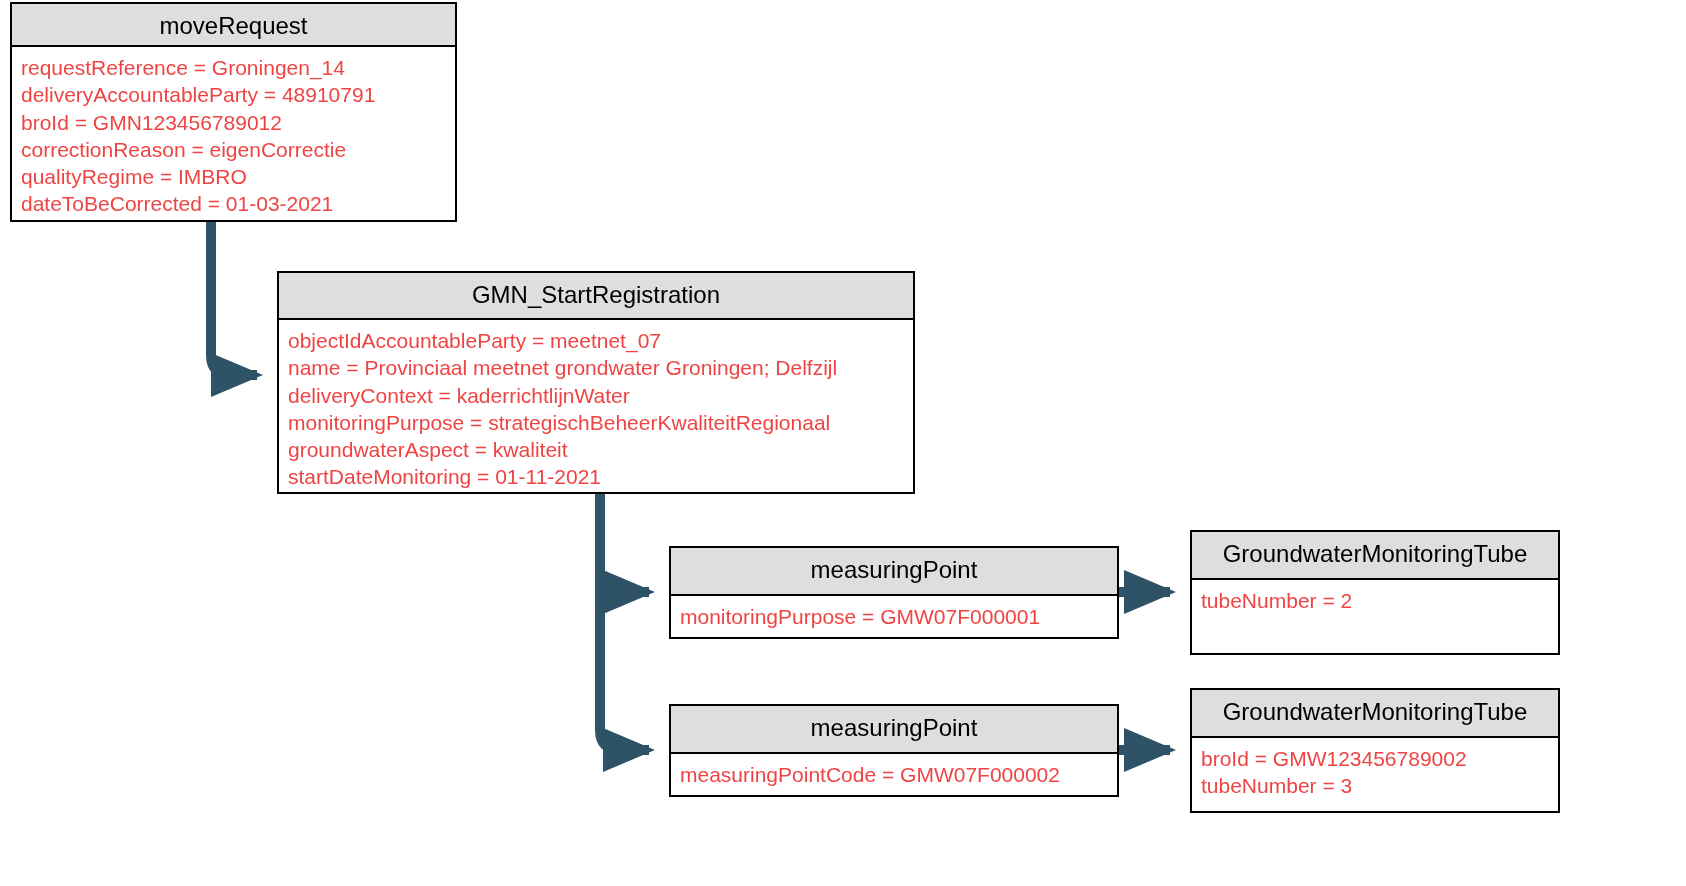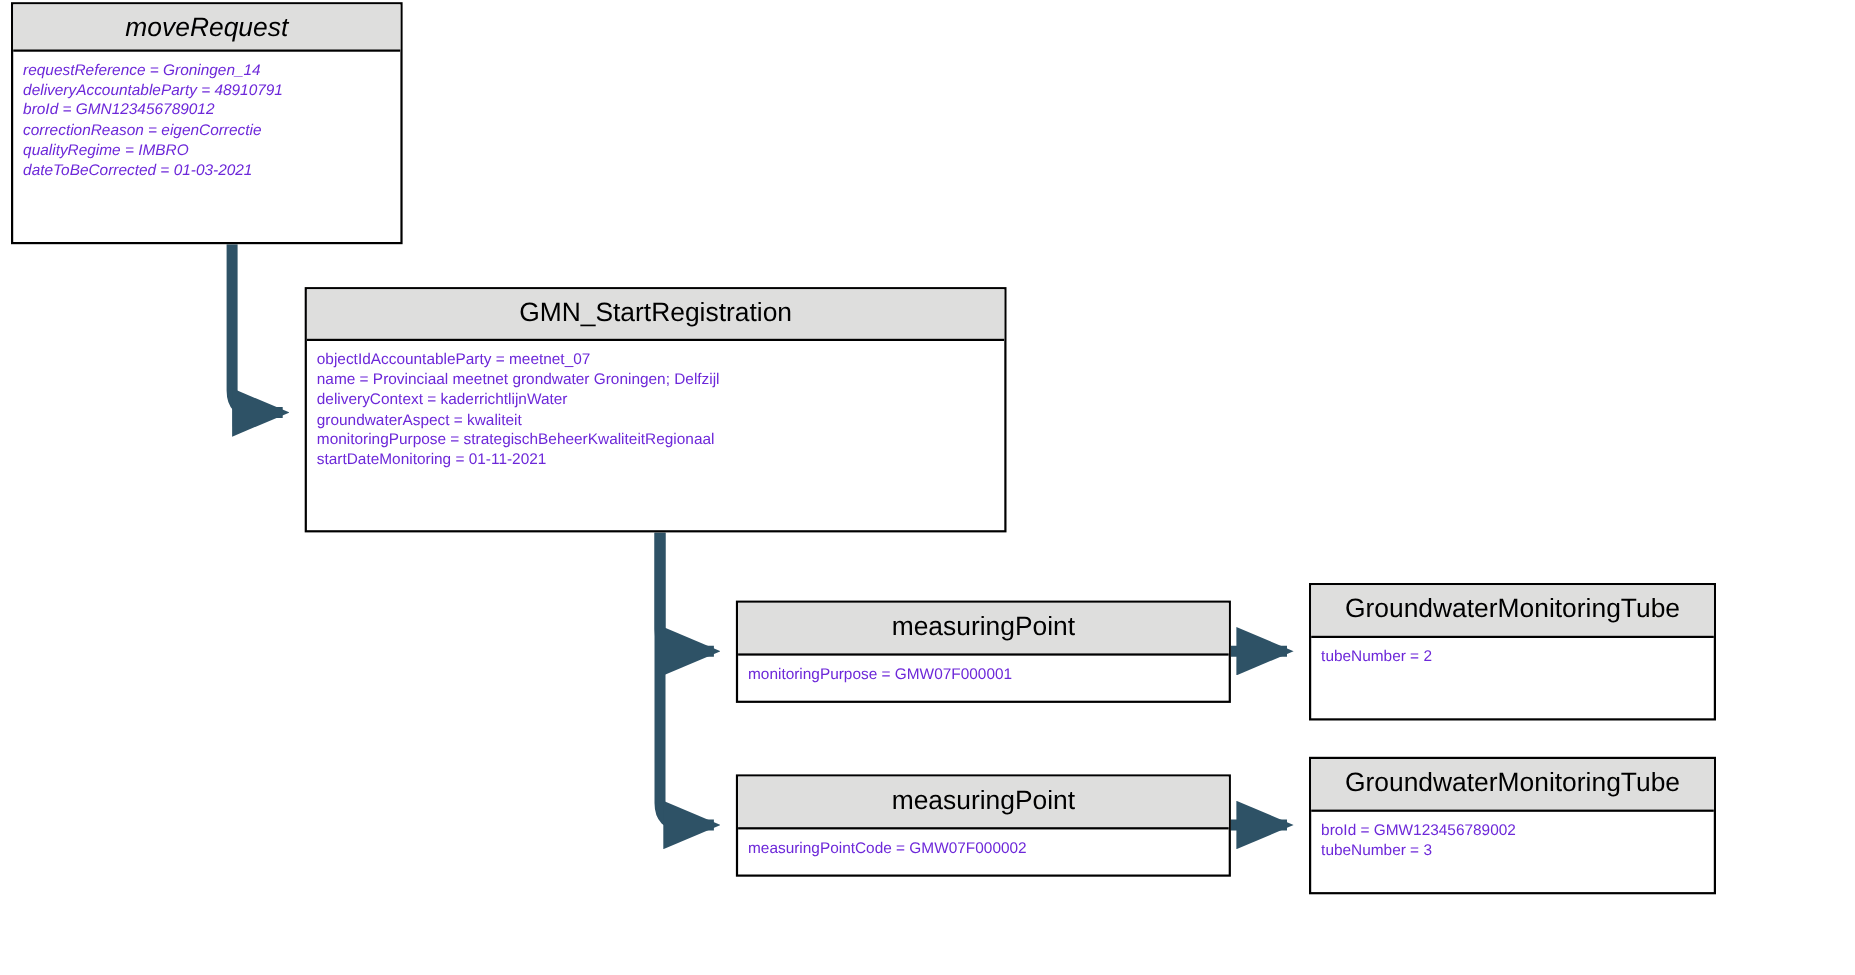--- a/index.html
+++ b/index.html
@@ -30,22 +30,22 @@
     color: #000000;
     line-height: 1.0;
     padding: 10px 6px 11px 6px;
     white-space: nowrap;
   }
   .uml-body {
     box-sizing: border-box;
     padding: 7px 9px 8px 9px;
   }
   .attr-line {
-    font-size: 14px;
-    color: #6d28d9;
+    font-size: 21px;
+    color: #ef4444;
     line-height: 1.30;
     white-space: nowrap;
   }
   svg.edges {
     position: absolute;
     left: 0;
     top: 0;
     width: 1686px;
     height: 886px;
     pointer-events: none;
@@ -67,40 +67,40 @@
 
     <path d="M 600 484 L 600 572 Q 600 592 620 592 L 649 592" fill="none" stroke="#2e5266" stroke-width="10" marker-end="url(#arrowhead)"></path>
 
     <path d="M 600 484 L 600 730 Q 600 750 620 750 L 649 750" fill="none" stroke="#2e5266" stroke-width="10" marker-end="url(#arrowhead)"></path>
 
     <path d="M 1119 592 L 1170 592" fill="none" stroke="#2e5266" stroke-width="10" marker-end="url(#arrowhead)"></path>
 
     <path d="M 1119 750 L 1170 750" fill="none" stroke="#2e5266" stroke-width="10" marker-end="url(#arrowhead)"></path>
   </svg>
 
-  <div class="uml-box" style="left:10px; top:2px; width:356px; height:220px;font-style:italic;">
+  <div class="uml-box" style="left:10px; top:2px; width:447px; height:220px;">
     <div class="uml-header" style="height:43px;">moveRequest</div>
     <div class="uml-body">
       <div class="attr-line">requestReference = Groningen_14</div>
       <div class="attr-line">deliveryAccountableParty = 48910791</div>
       <div class="attr-line">broId = GMN123456789012</div>
       <div class="attr-line">correctionReason = eigenCorrectie</div>
       <div class="attr-line">qualityRegime = IMBRO</div>
       <div class="attr-line">dateToBeCorrected = 01-03-2021</div>
     </div>
   </div>
 
-  <div class="uml-box" style="left:277px; top:261px; width:638px; height:223px;">
+  <div class="uml-box" style="left:277px; top:271px; width:638px; height:223px;">
     <div class="uml-header" style="height:47px;">GMN_StartRegistration</div>
     <div class="uml-body">
       <div class="attr-line">objectIdAccountableParty = meetnet_07</div>
       <div class="attr-line">name = Provinciaal meetnet grondwater Groningen; Delfzijl</div>
       <div class="attr-line">deliveryContext = kaderrichtlijnWater</div>
+      <div class="attr-line">monitoringPurpose = strategischBeheerKwaliteitRegionaal</div>
       <div class="attr-line">groundwaterAspect = kwaliteit</div>
-      <div class="attr-line">monitoringPurpose = strategischBeheerKwaliteitRegionaal</div>
       <div class="attr-line">startDateMonitoring = 01-11-2021</div>
     </div>
   </div>
 
   <div class="uml-box" style="left:669px; top:546px; width:450px; height:93px;">
     <div class="uml-header" style="height:48px;">measuringPoint</div>
     <div class="uml-body">
       <div class="attr-line">monitoringPurpose = GMW07F000001</div>
     </div>
   </div>

